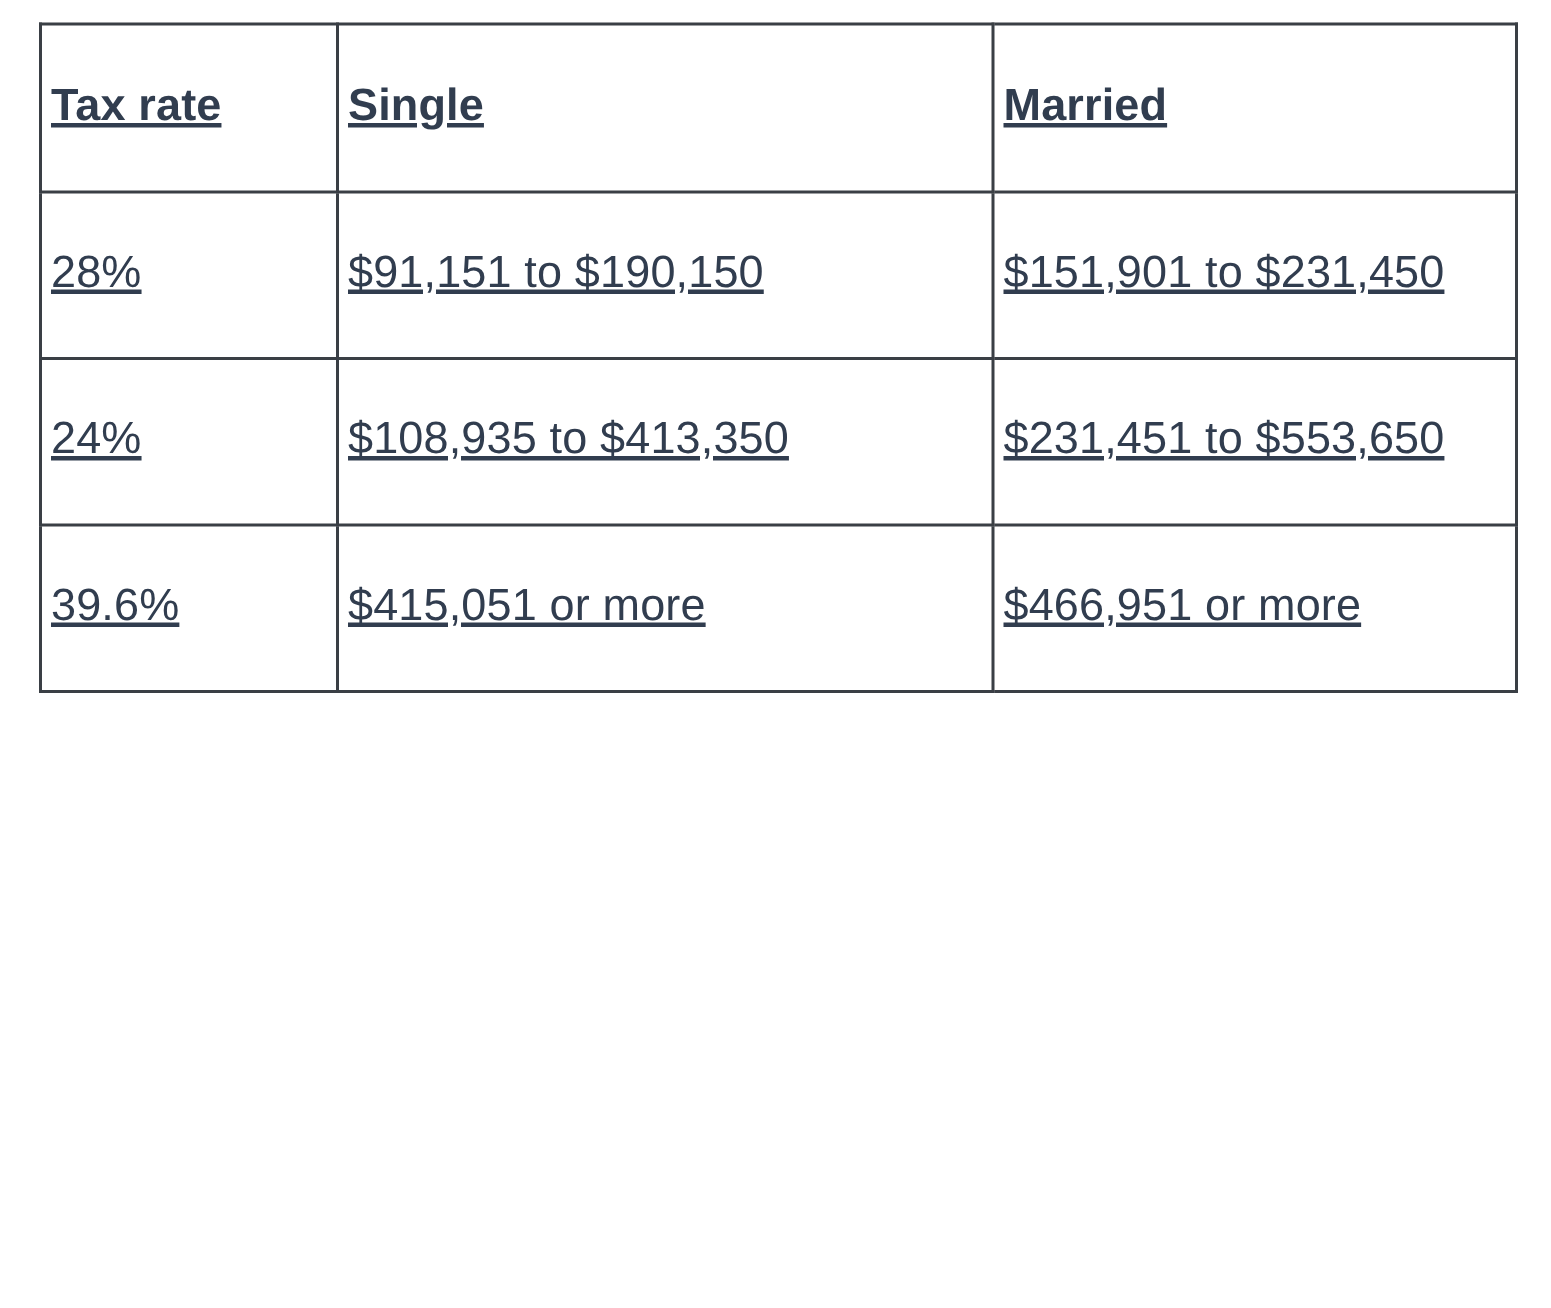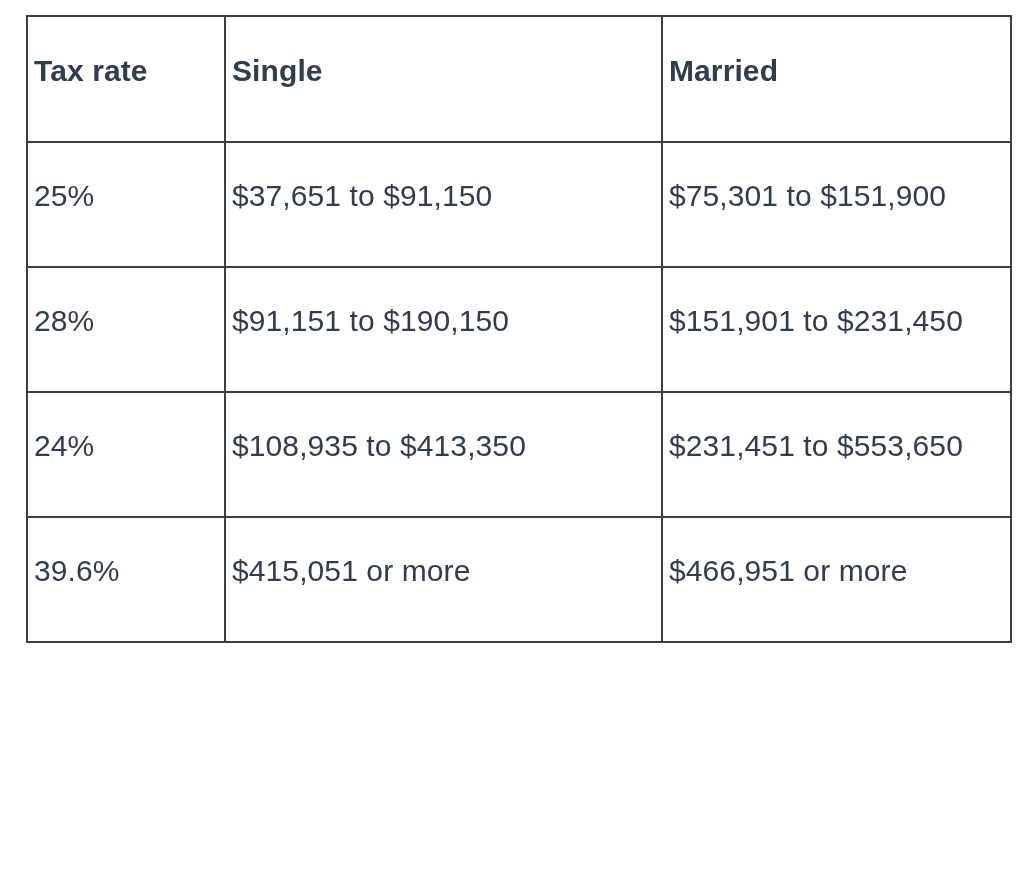--- a/index.html
+++ b/index.html
@@ -33,30 +33,31 @@
   }
 
   .tax-table col.col-rate   { width: 198px; }
   .tax-table col.col-single { width: 437px; }
   .tax-table col.col-married{ width: 349px; }
 
   .tax-table th,
   .tax-table td {
     border: 2px solid #3a3f45;
     height: 102px;
-    padding: 0 6px 17px 6px;
+    padding: 0 6px 3px 6px;
     text-align: left;
     vertical-align: middle;
     color: #313d4f;
     font-size: 30px;
     line-height: 1.2;
     font-weight: normal;
     letter-spacing: 0.1px;
     white-space: nowrap;
     overflow: hidden;
+    text-decoration: underline;
   }
 
   .tax-table th {
     font-weight: bold;
     height: 107px;
   }
 
   .tax-table tbody tr td {
     height: 106px;
   }
@@ -74,25 +75,20 @@
     </colgroup>
     <thead>
       <tr>
         <th>Tax rate</th>
         <th>Single</th>
         <th>Married</th>
       </tr>
     </thead>
     <tbody>
       <tr>
-        <td>25%</td>
-        <td>$37,651 to $91,150</td>
-        <td>$75,301 to $151,900</td>
-      </tr>
-      <tr>
         <td>28%</td>
         <td>$91,151 to $190,150</td>
         <td>$151,901 to $231,450</td>
       </tr>
       <tr>
         <td>24%</td>
         <td>$108,935 to $413,350</td>
         <td>$231,451 to $553,650</td>
       </tr>
       <tr>

